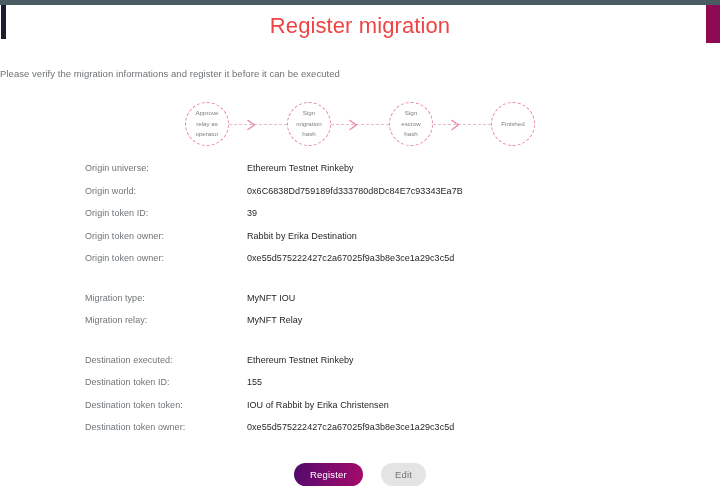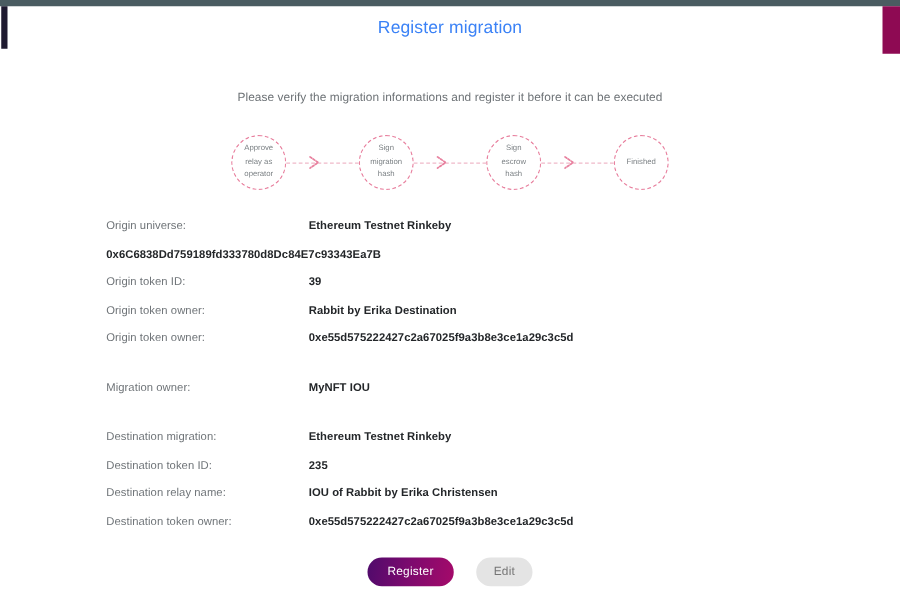--- a/index.html
+++ b/index.html
@@ -42,33 +42,33 @@
   
   .page {
     position: absolute;
     top: 5px; left: 0;
     width: 720px;
     height: 483px;
   }
 
   .page-title {
     text-align: center;
-    font-size: 14px;
-    color: #3b82f6;
+    font-size: 22px;
+    color: #ef4444;
     font-weight: 400;
     margin: 0;
     padding-top: 8px;
     letter-spacing: .1px;
   }
 
   .page-subtitle {
-    text-align: center;
+    text-align: left;
     font-size: 9.5px;
     color: #6d7276;
-    margin: 15px;
+    margin: 0;
     padding-top: 29px;
     letter-spacing: .05px;
   }
 
   
   .stepper {
     display: flex;
     align-items: center;
     justify-content: center;
     margin-top: 14px;
@@ -114,34 +114,34 @@
     height: 13px;
   }
 
   
   .details {
     margin-top: 8px;
     padding-left: 85px;
   }
   .row {
     display: flex;
-    align-items: center;
+    align-items: flex-start;
     height: 22.5px;
   }
   .row .lbl {
     width: 162px;
     flex: 0 0 162px;
     font-size: 9px;
     color: #6f7478;
     letter-spacing: .05px;
   }
   .row .val {
     font-size: 9px;
     color: #232629;
-    font-weight: bold;
+    font-weight: normal;
     letter-spacing: .05px;
   }
   .group-gap {
     height: 17px;
   }
 
   
   .actions {
     display: flex;
     justify-content: center;
@@ -225,50 +225,55 @@
         <div class="step-line">Finished</div>
       </div>
     </div>
 
   <div class="details">
       <div class="row">
         <div class="lbl">Origin universe:</div>
         <div class="val">Ethereum Testnet Rinkeby</div>
       </div>
       <div class="row">
+        <div class="lbl">Origin world:</div>
         <div class="val">0x6C6838Dd759189fd333780d8Dc84E7c93343Ea7B</div>
       </div>
       <div class="row">
         <div class="lbl">Origin token ID:</div>
         <div class="val">39</div>
       </div>
       <div class="row">
         <div class="lbl">Origin token owner:</div>
         <div class="val">Rabbit by Erika Destination</div>
       </div>
       <div class="row">
         <div class="lbl">Origin token owner:</div>
         <div class="val">0xe55d575222427c2a67025f9a3b8e3ce1a29c3c5d</div>
       </div>
       <div class="group-gap"></div>
       <div class="row">
-        <div class="lbl">Migration owner:</div>
+        <div class="lbl">Migration type:</div>
         <div class="val">MyNFT IOU</div>
       </div>
+      <div class="row">
+        <div class="lbl">Migration relay:</div>
+        <div class="val">MyNFT Relay</div>
+      </div>
       <div class="group-gap"></div>
       <div class="row">
-        <div class="lbl">Destination migration:</div>
+        <div class="lbl">Destination executed:</div>
         <div class="val">Ethereum Testnet Rinkeby</div>
       </div>
       <div class="row">
         <div class="lbl">Destination token ID:</div>
-        <div class="val">235</div>
-      </div>
-      <div class="row">
-        <div class="lbl">Destination relay name:</div>
+        <div class="val">155</div>
+      </div>
+      <div class="row">
+        <div class="lbl">Destination token token:</div>
         <div class="val">IOU of Rabbit by Erika Christensen</div>
       </div>
       <div class="row">
         <div class="lbl">Destination token owner:</div>
         <div class="val">0xe55d575222427c2a67025f9a3b8e3ce1a29c3c5d</div>
       </div>
     </div>
 
   <div class="actions">
     <button class="btn-register">Register</button>

